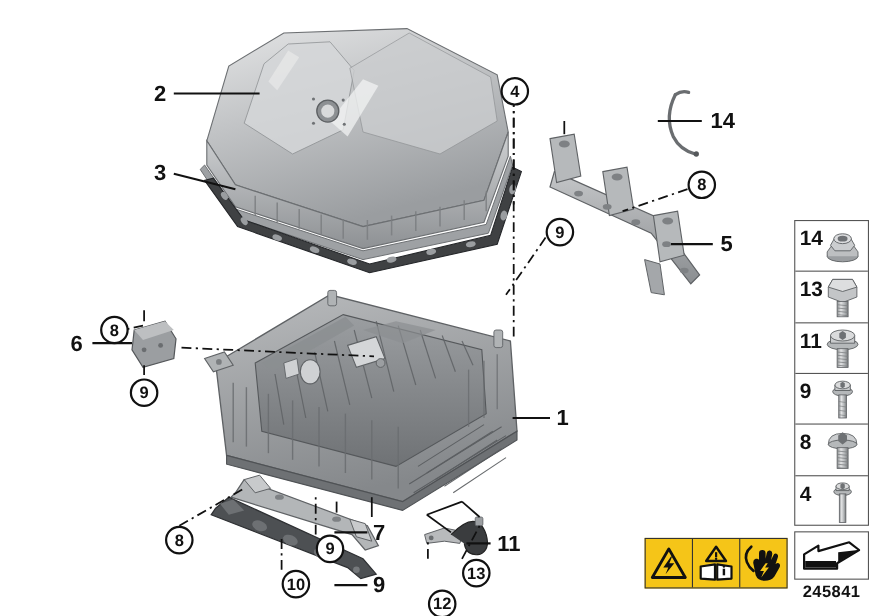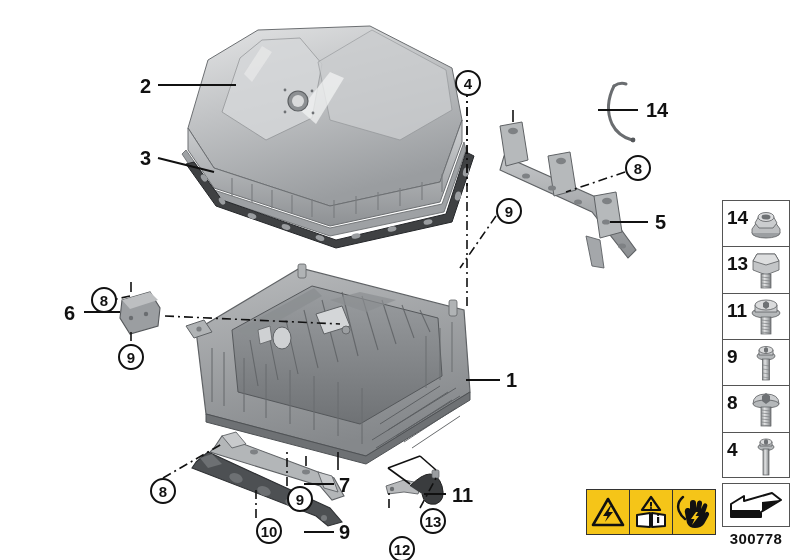--- a/index.html
+++ b/index.html
@@ -398,21 +398,21 @@
 </div>
 
 <div class="arrowbox">
   <svg width="56" height="30" viewBox="0 0 56 30">
     <path d="M3 14 L16 6 L16 11 L44 3 L53 10 L33 22 L33 27 L3 27 Z" fill="#ffffff" stroke="#111" stroke-width="2" stroke-linejoin="round"></path>
     <path d="M4 20 L32 20 L32 26 L4 26 Z" fill="#111"></path>
     <path d="M34 12 L52 10 L34 21 Z" fill="#111"></path>
   </svg>
 </div>
 
-<div class="partnum">300778</div>
+<div class="partnum">245841</div>
 
 <div class="warn">
   <div class="wcell">
     <svg width="34" height="32" viewBox="0 0 34 32">
       <path d="M17 3 L32 29 L2 29 Z" fill="none" stroke="#111" stroke-width="2.6" stroke-linejoin="round"></path>
       <path d="M19 10 L12 20 L16.5 20 L14 26 L22 16 L17.5 16 L20 10 Z" fill="#111"></path>
     </svg>
   </div>
   <div class="wsep"></div>
   <div class="wcell">

